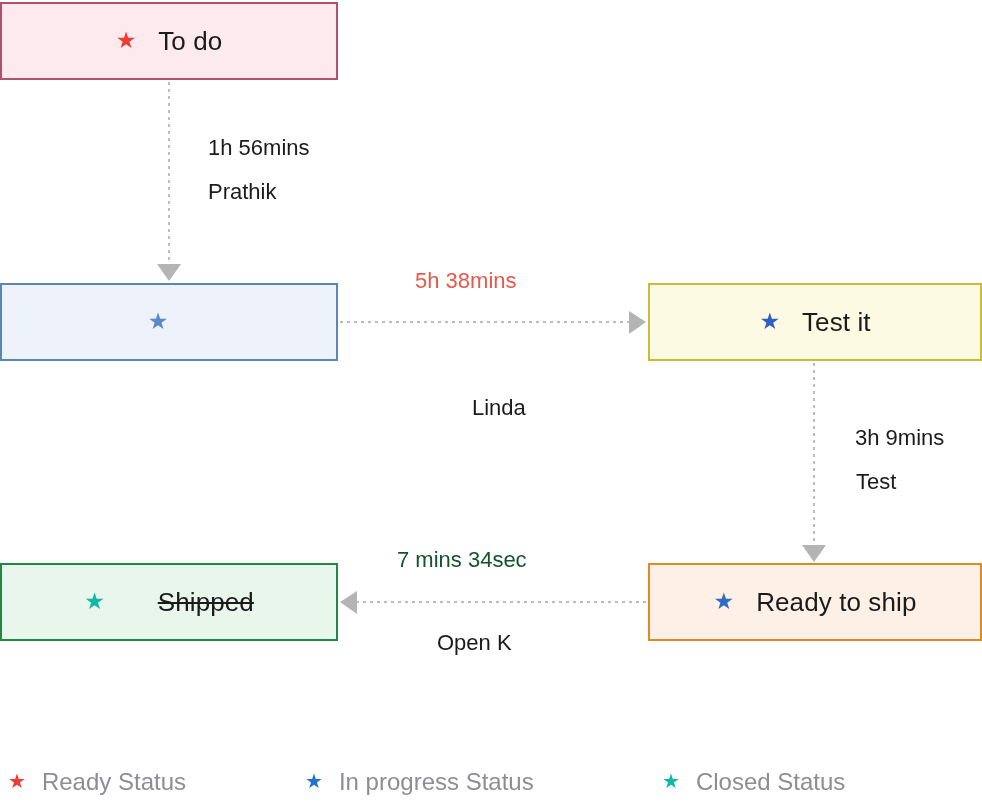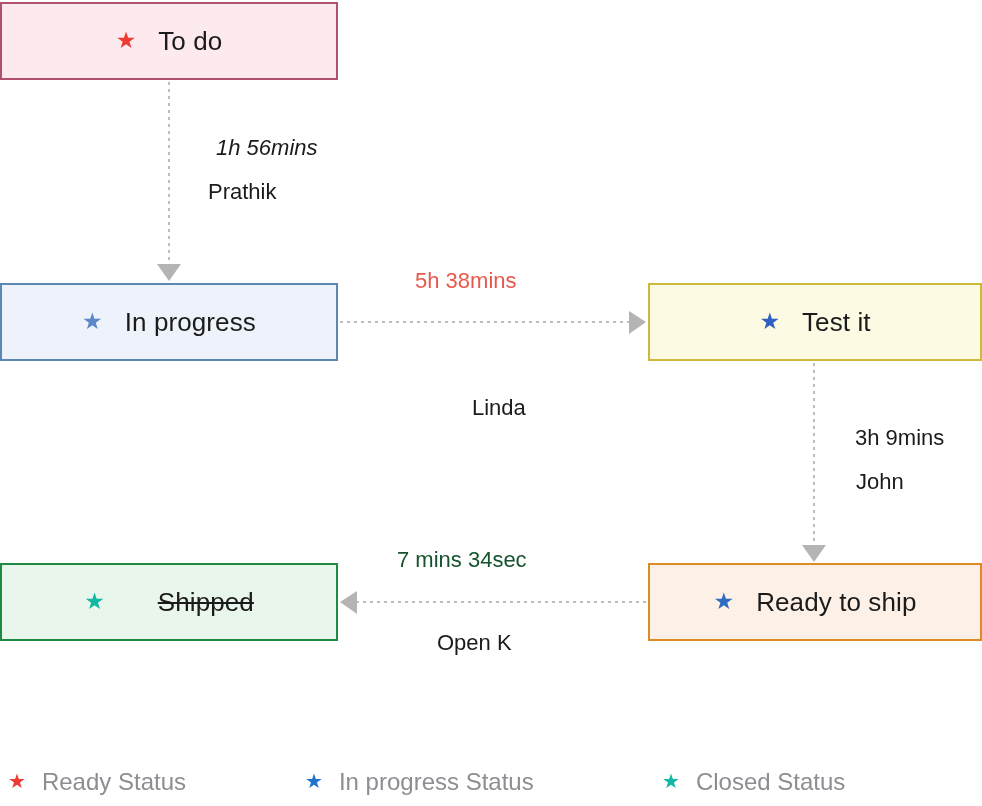--- a/index.html
+++ b/index.html
@@ -77,21 +77,21 @@
 
   
   .edge-label {
     position: absolute;
     font-size: 22px;
     color: #1b1b1b;
     white-space: nowrap;
   }
   .edge-label.duration { font-weight: 400; }
 
-  #lbl-todo-dur    { left: 216px; top: 135px; font-style: italic; }
+  #lbl-todo-dur    { left: 208px; top: 135px; }
   #lbl-todo-user   { left: 208px; top: 179px; }
 
   #lbl-inprog-dur  { left: 415px; top: 268px; color: #e8584c; }
   #lbl-inprog-user { left: 472px; top: 351px; margin-top: 44px; }
 
   #lbl-test-dur    { left: 855px; top: 425px; }
   #lbl-test-user   { left: 856px; top: 469px; }
 
   #lbl-ship-dur    { left: 397px; top: 547px; color: #14532d; }
   #lbl-ship-user   { left: 437px; top: 630px; }
@@ -151,21 +151,20 @@
   </g>
 </svg>
 
 <div class="node" id="node-todo">
   <span class="star" style="color:#ee3b33">★</span>
   <span class="node-label">To do</span>
 </div>
 
 <div class="node" id="node-inprogress">
   <span class="star" style="color:#5c87c8">★</span>
-  <span class="node-label">In progress</span>
 </div>
 
 <div class="node" id="node-testit">
   <span class="star" style="color:#2f5fc0">★</span>
   <span class="node-label">Test it</span>
 </div>
 
 <div class="node" id="node-readytoship">
   <span class="star" style="color:#2f6cbf">★</span>
   <span class="node-label">Ready to ship</span>
@@ -176,21 +175,21 @@
   <span class="node-label strike">Shipped</span>
 </div>
 
 <div class="edge-label duration" id="lbl-todo-dur">1h 56mins</div>
 <div class="edge-label" id="lbl-todo-user">Prathik</div>
 
 <div class="edge-label duration" id="lbl-inprog-dur">5h 38mins</div>
 <div class="edge-label" id="lbl-inprog-user">Linda</div>
 
 <div class="edge-label duration" id="lbl-test-dur">3h 9mins</div>
-<div class="edge-label" id="lbl-test-user">John</div>
+<div class="edge-label" id="lbl-test-user">Test</div>
 
 <div class="edge-label duration" id="lbl-ship-dur">7 mins 34sec</div>
 <div class="edge-label" id="lbl-ship-user">Open K</div>
 
 <div id="legend">
   <div class="legend-item" id="legend-open">
     <span class="star" style="color:#ee3b33">★</span>
     <span class="legend-label">Ready Status</span>
   </div>
   <div class="legend-item" id="legend-inprogress">

